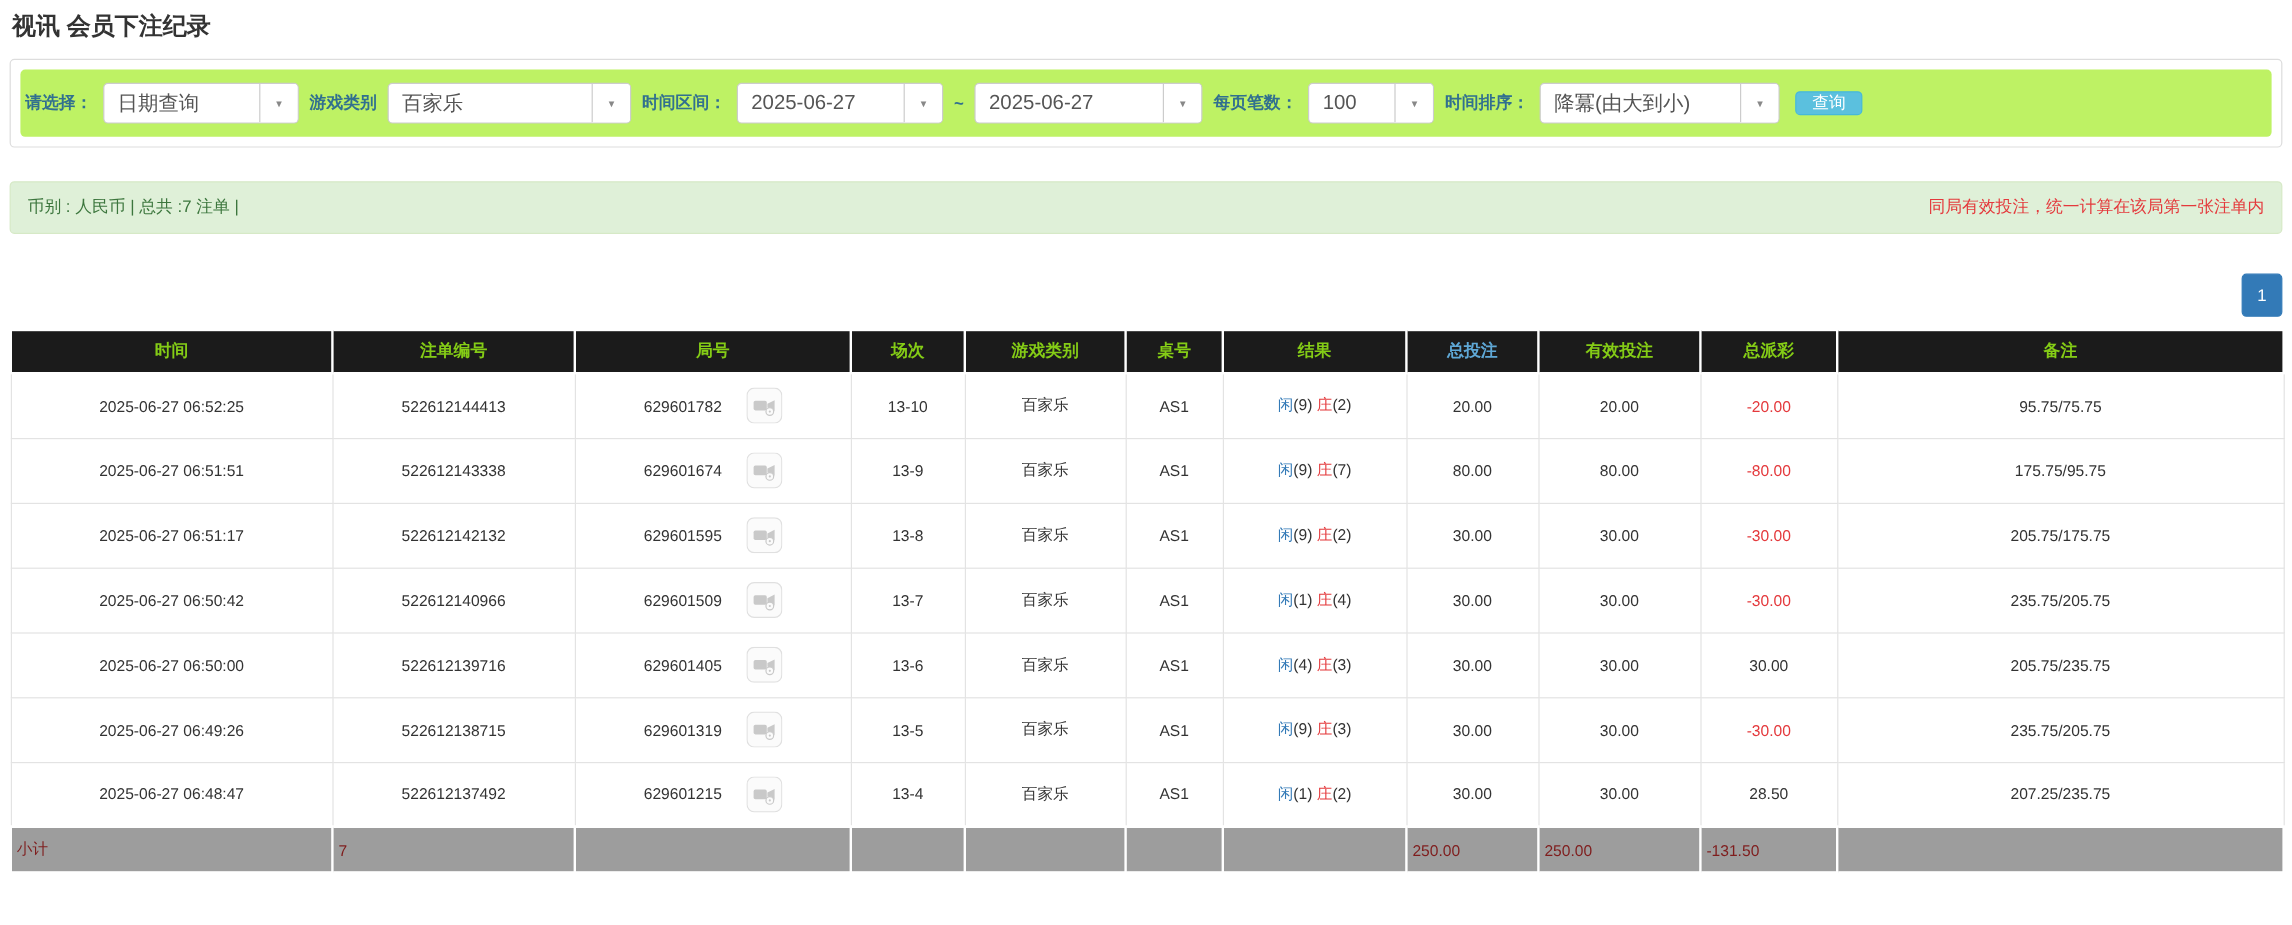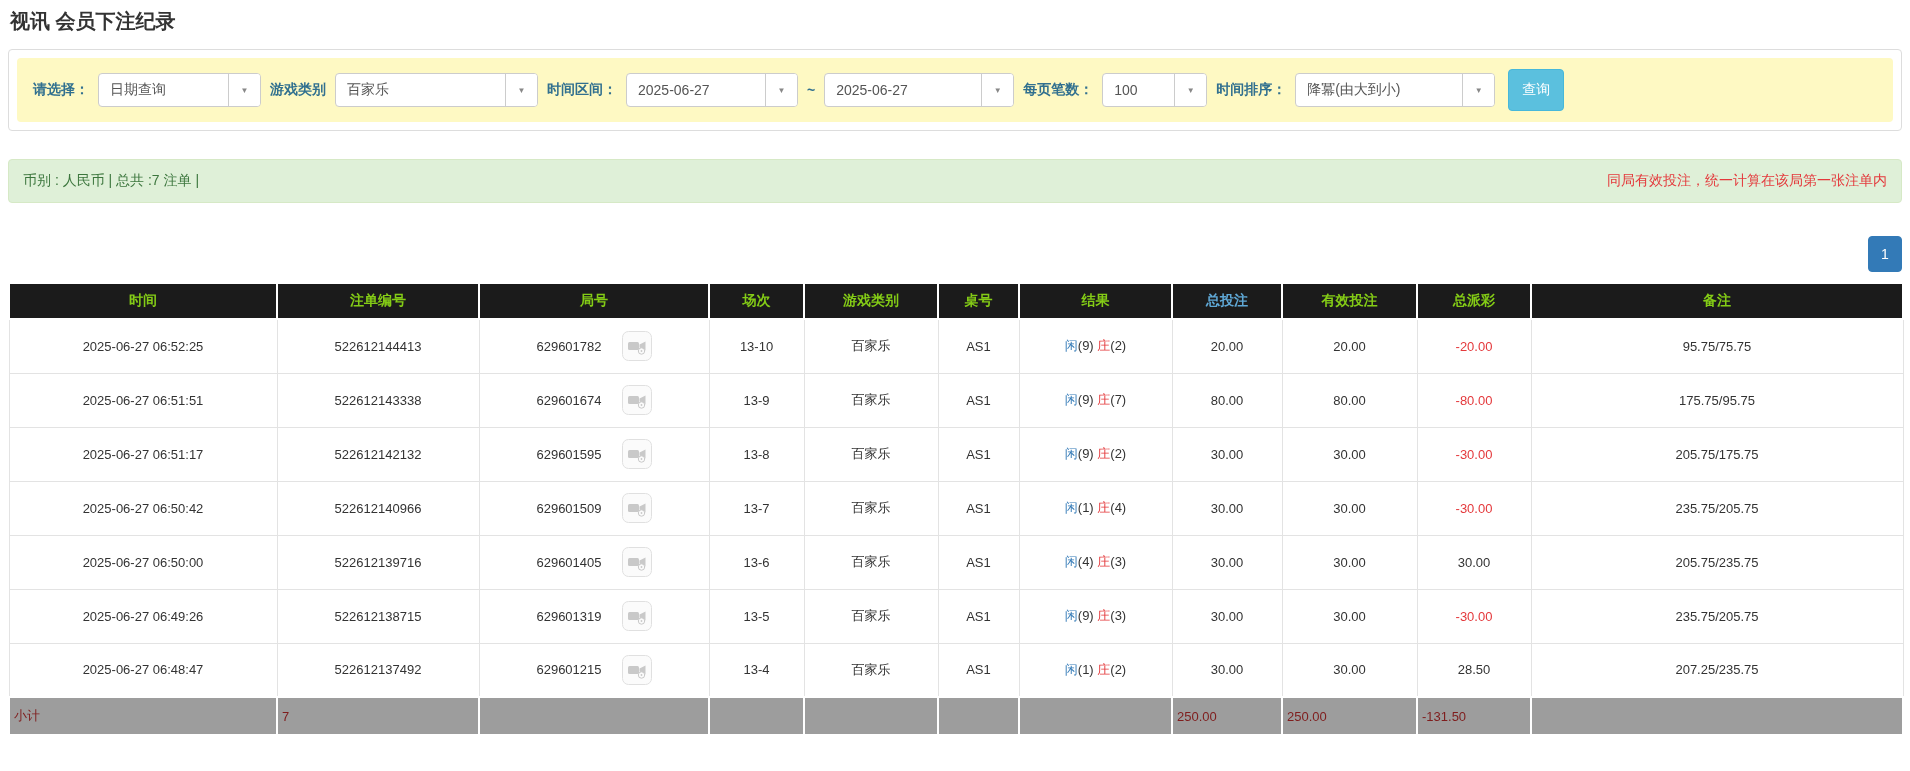--- a/index.html
+++ b/index.html
@@ -11,46 +11,46 @@
   }
   .page-title {
     font-size:20px; font-weight:700; color:#333;
     margin:8px 0 14px 10px;
   }
   .filter-panel {
     margin:0 8px; border:1px solid #ddd; border-radius:4px; padding:8px;
     background:#fff;
   }
   .filter-bar {
-    background:#fef9c3; border-radius:4px; padding:11px 16px;
+    background:#bef264; border-radius:4px; padding:11px 4px;
     display:flex; align-items:center; gap:9px;
   }
   .flabel { color:#31708f; font-weight:700; font-size:14px; white-space:nowrap; }
   .tilde  { color:#31708f; font-weight:700; font-size:14px; }
   .select {
     height:34px; background:#fff; border:1px solid #ccc; border-radius:4px;
     display:flex; align-items:stretch; overflow:hidden; cursor:pointer;
   }
   .select .val {
     flex:1; display:flex; align-items:center; padding:0 11px;
-    font-size:14px; color:#555; white-space:nowrap;
+    font-size:17px; color:#555; white-space:nowrap;
   }
   .select .arrow {
     width:32px; border-left:1px solid #ccc; background:#fff;
     display:flex; align-items:center; justify-content:center;
     color:#888; font-size:8px;
   }
   .w-query { width:163px; }
   .w-game  { width:203px; }
   .w-date  { width:172px; }
   .w-date2 { width:190px; }
   .w-size  { width:105px; }
   .w-sort  { width:200px; }
   .btn-search {
-    height:42px; padding:0 13px; margin-left:4px;
+    height:20px; padding:0 13px; margin-left:4px;
     background:#5bc0de; border:1px solid #46b8da; color:#fff;
     font-size:14px; border-radius:4px; cursor:pointer;
     font-family:inherit;
   }
   .alert-success {
     margin:28px 8px 0; background:#dff0d8; border:1px solid #d6e9c6;
     border-radius:4px; padding:12px 14px; font-size:14px; color:#3c763d;
     display:flex; justify-content:space-between; align-items:center;
   }
   .alert-success .note { color:#e4393c; }

